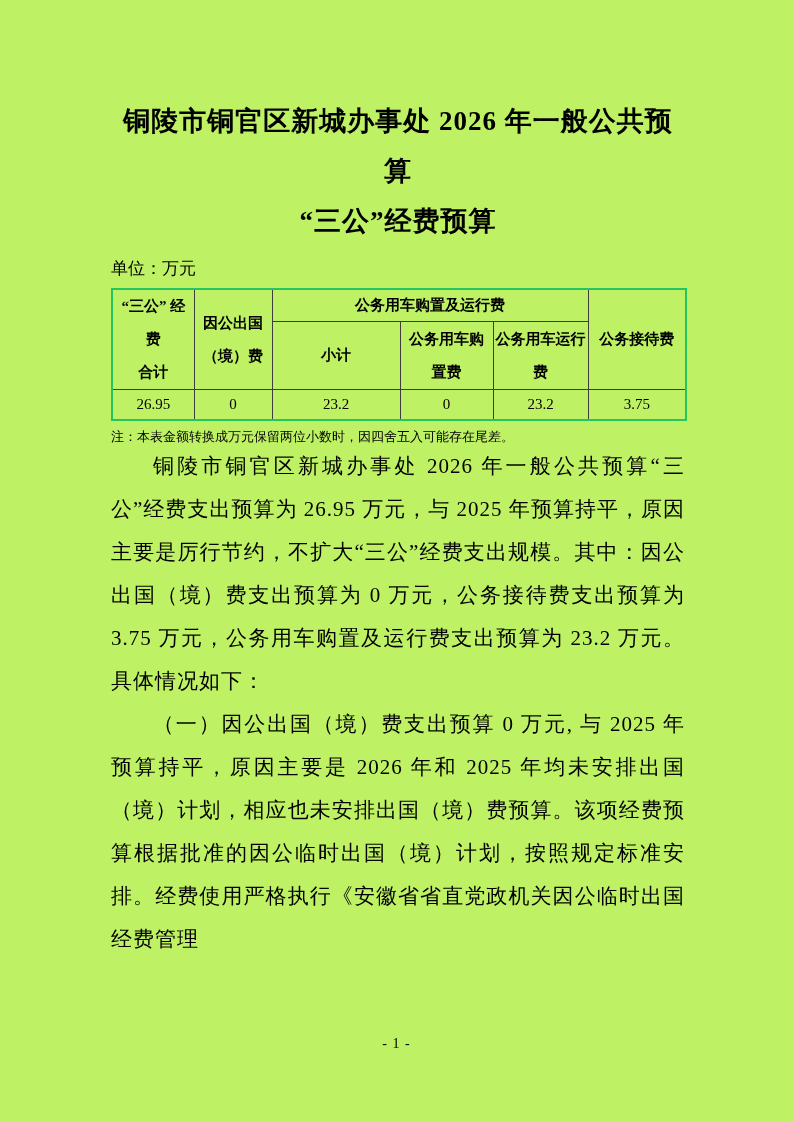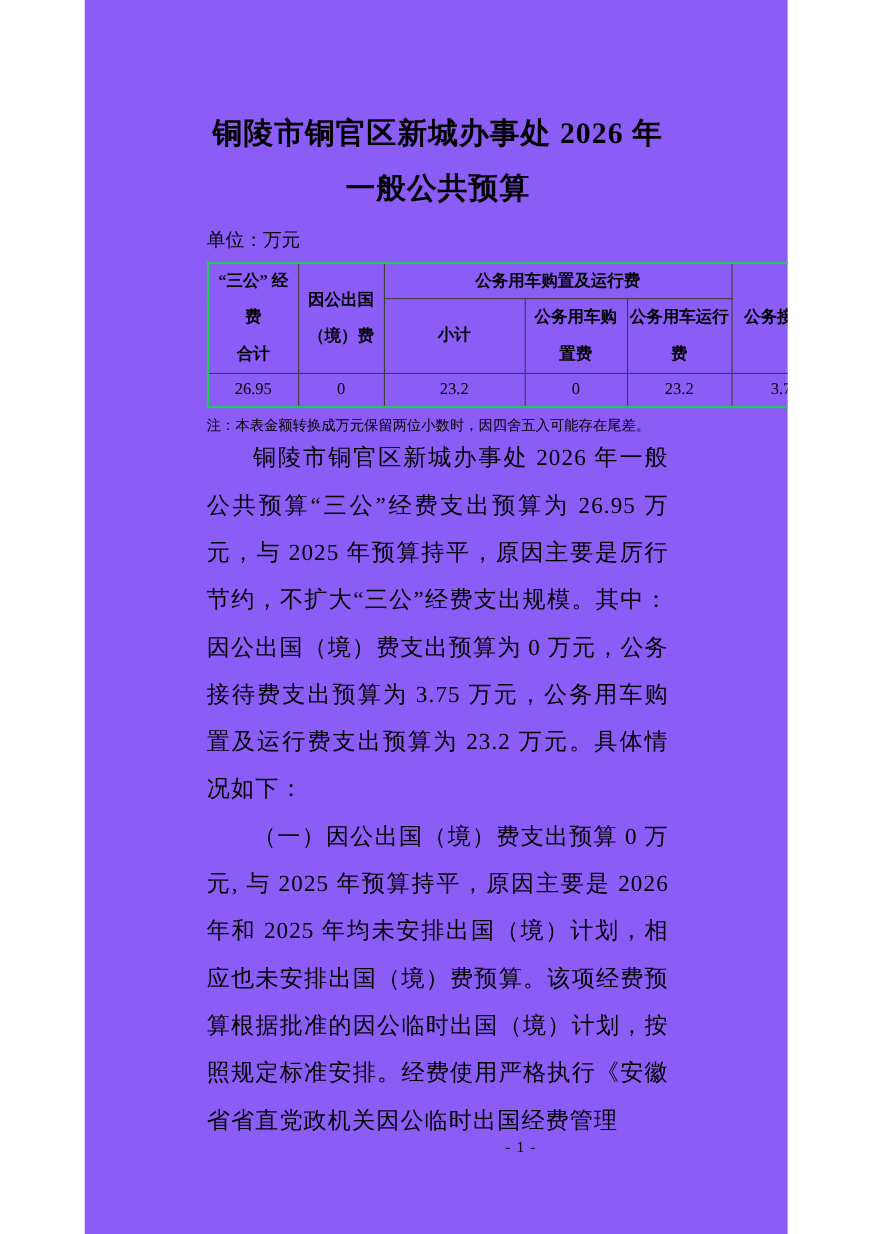--- a/index.html
+++ b/index.html
@@ -1,21 +1,21 @@
 <!DOCTYPE html>
 <html><head>
 <meta charset="utf-8">
 <style>
   html, body { margin: 0; padding: 0; background: #ffffff; }
   .page {
     position: relative;
-    width: 639px;
+    width: 793px;
     height: 1122px;
     margin: 0 auto;
-    background: #8b5cf6;
+    background: #bef264;
     color: #000000;
     font-family: "Liberation Serif", "DejaVu Serif", serif;
     box-sizing: border-box;
     padding: 96px 108px 0 111px;
     overflow: hidden;
   }
   .doc-title {
     margin: 0;
     font-size: 27px;
     font-weight: bold;
@@ -90,20 +90,21 @@
     letter-spacing: 1px;
   }
 </style>
 </head>
 <body>
 
 <div class="page">
 
   <h1 class="doc-title">
     <span>铜陵市铜官区新城办事处 2026 年一般公共预算</span>
+    <span>“三公”经费预算</span>
   </h1>
 
 
   <div class="unit-label">单位：万元</div>
 
   <table class="budget">
     <colgroup>
       <col style="width:82px">
       <col style="width:78px">
       <col style="width:128px">

